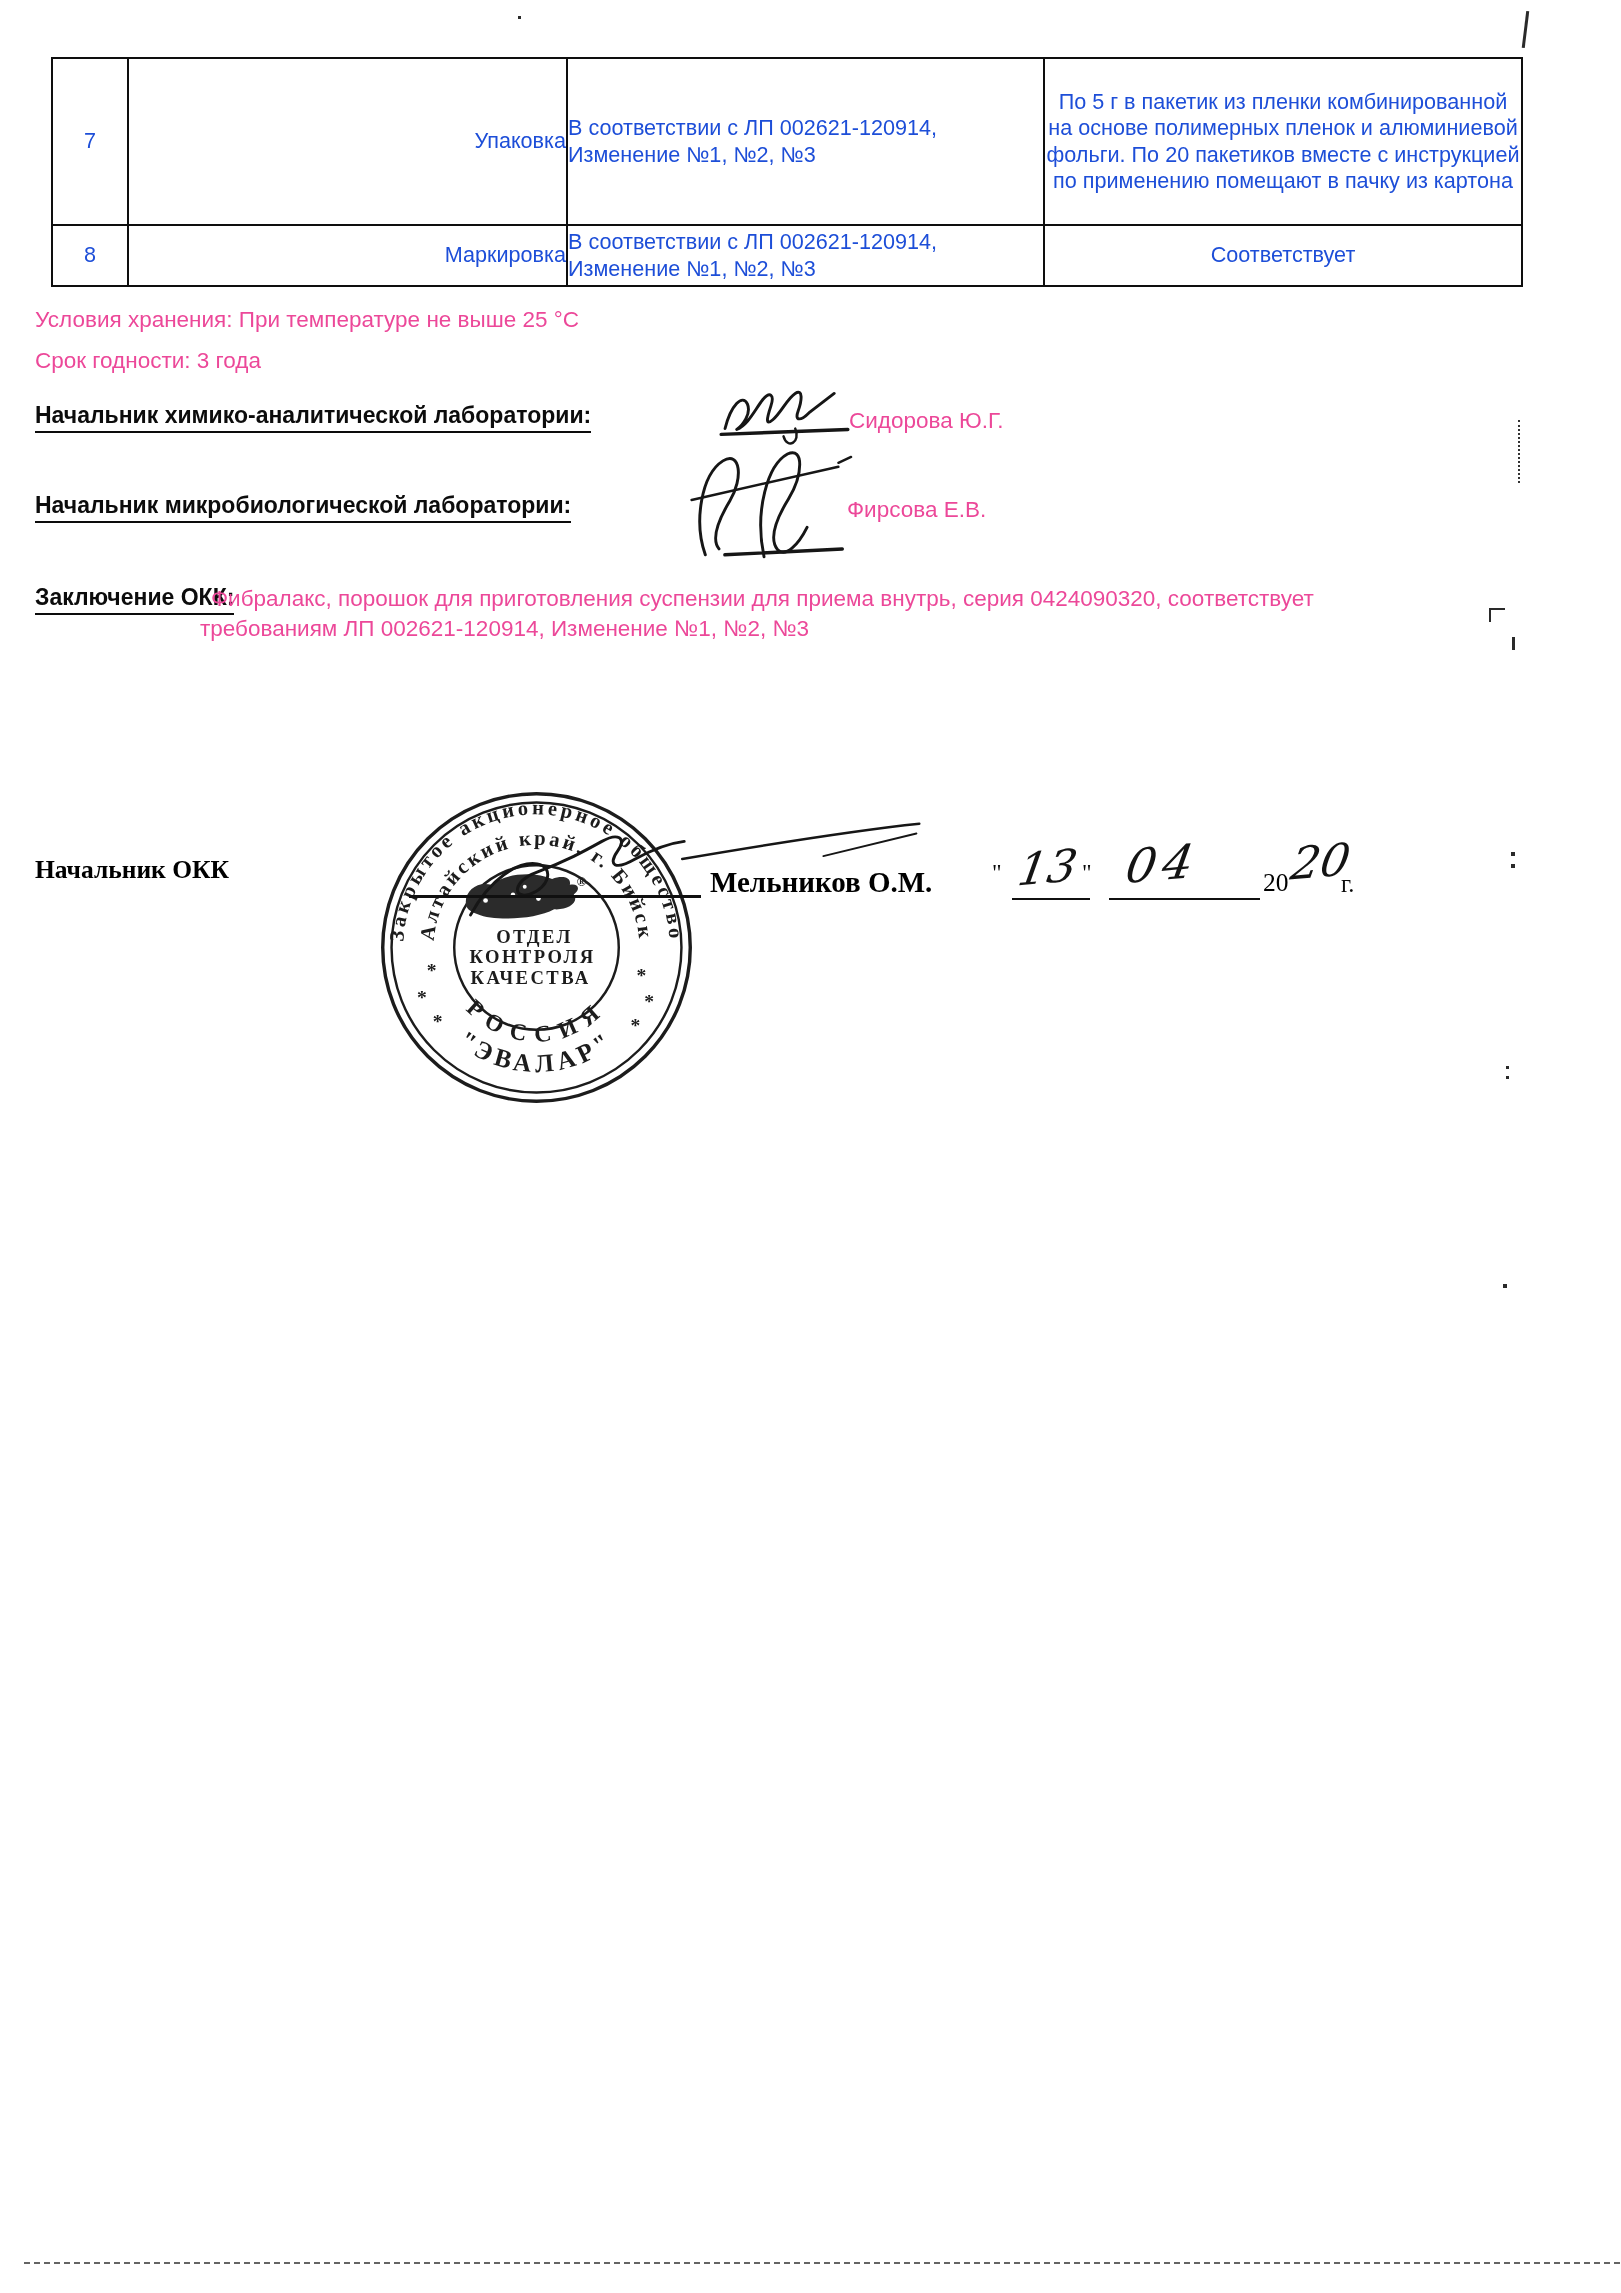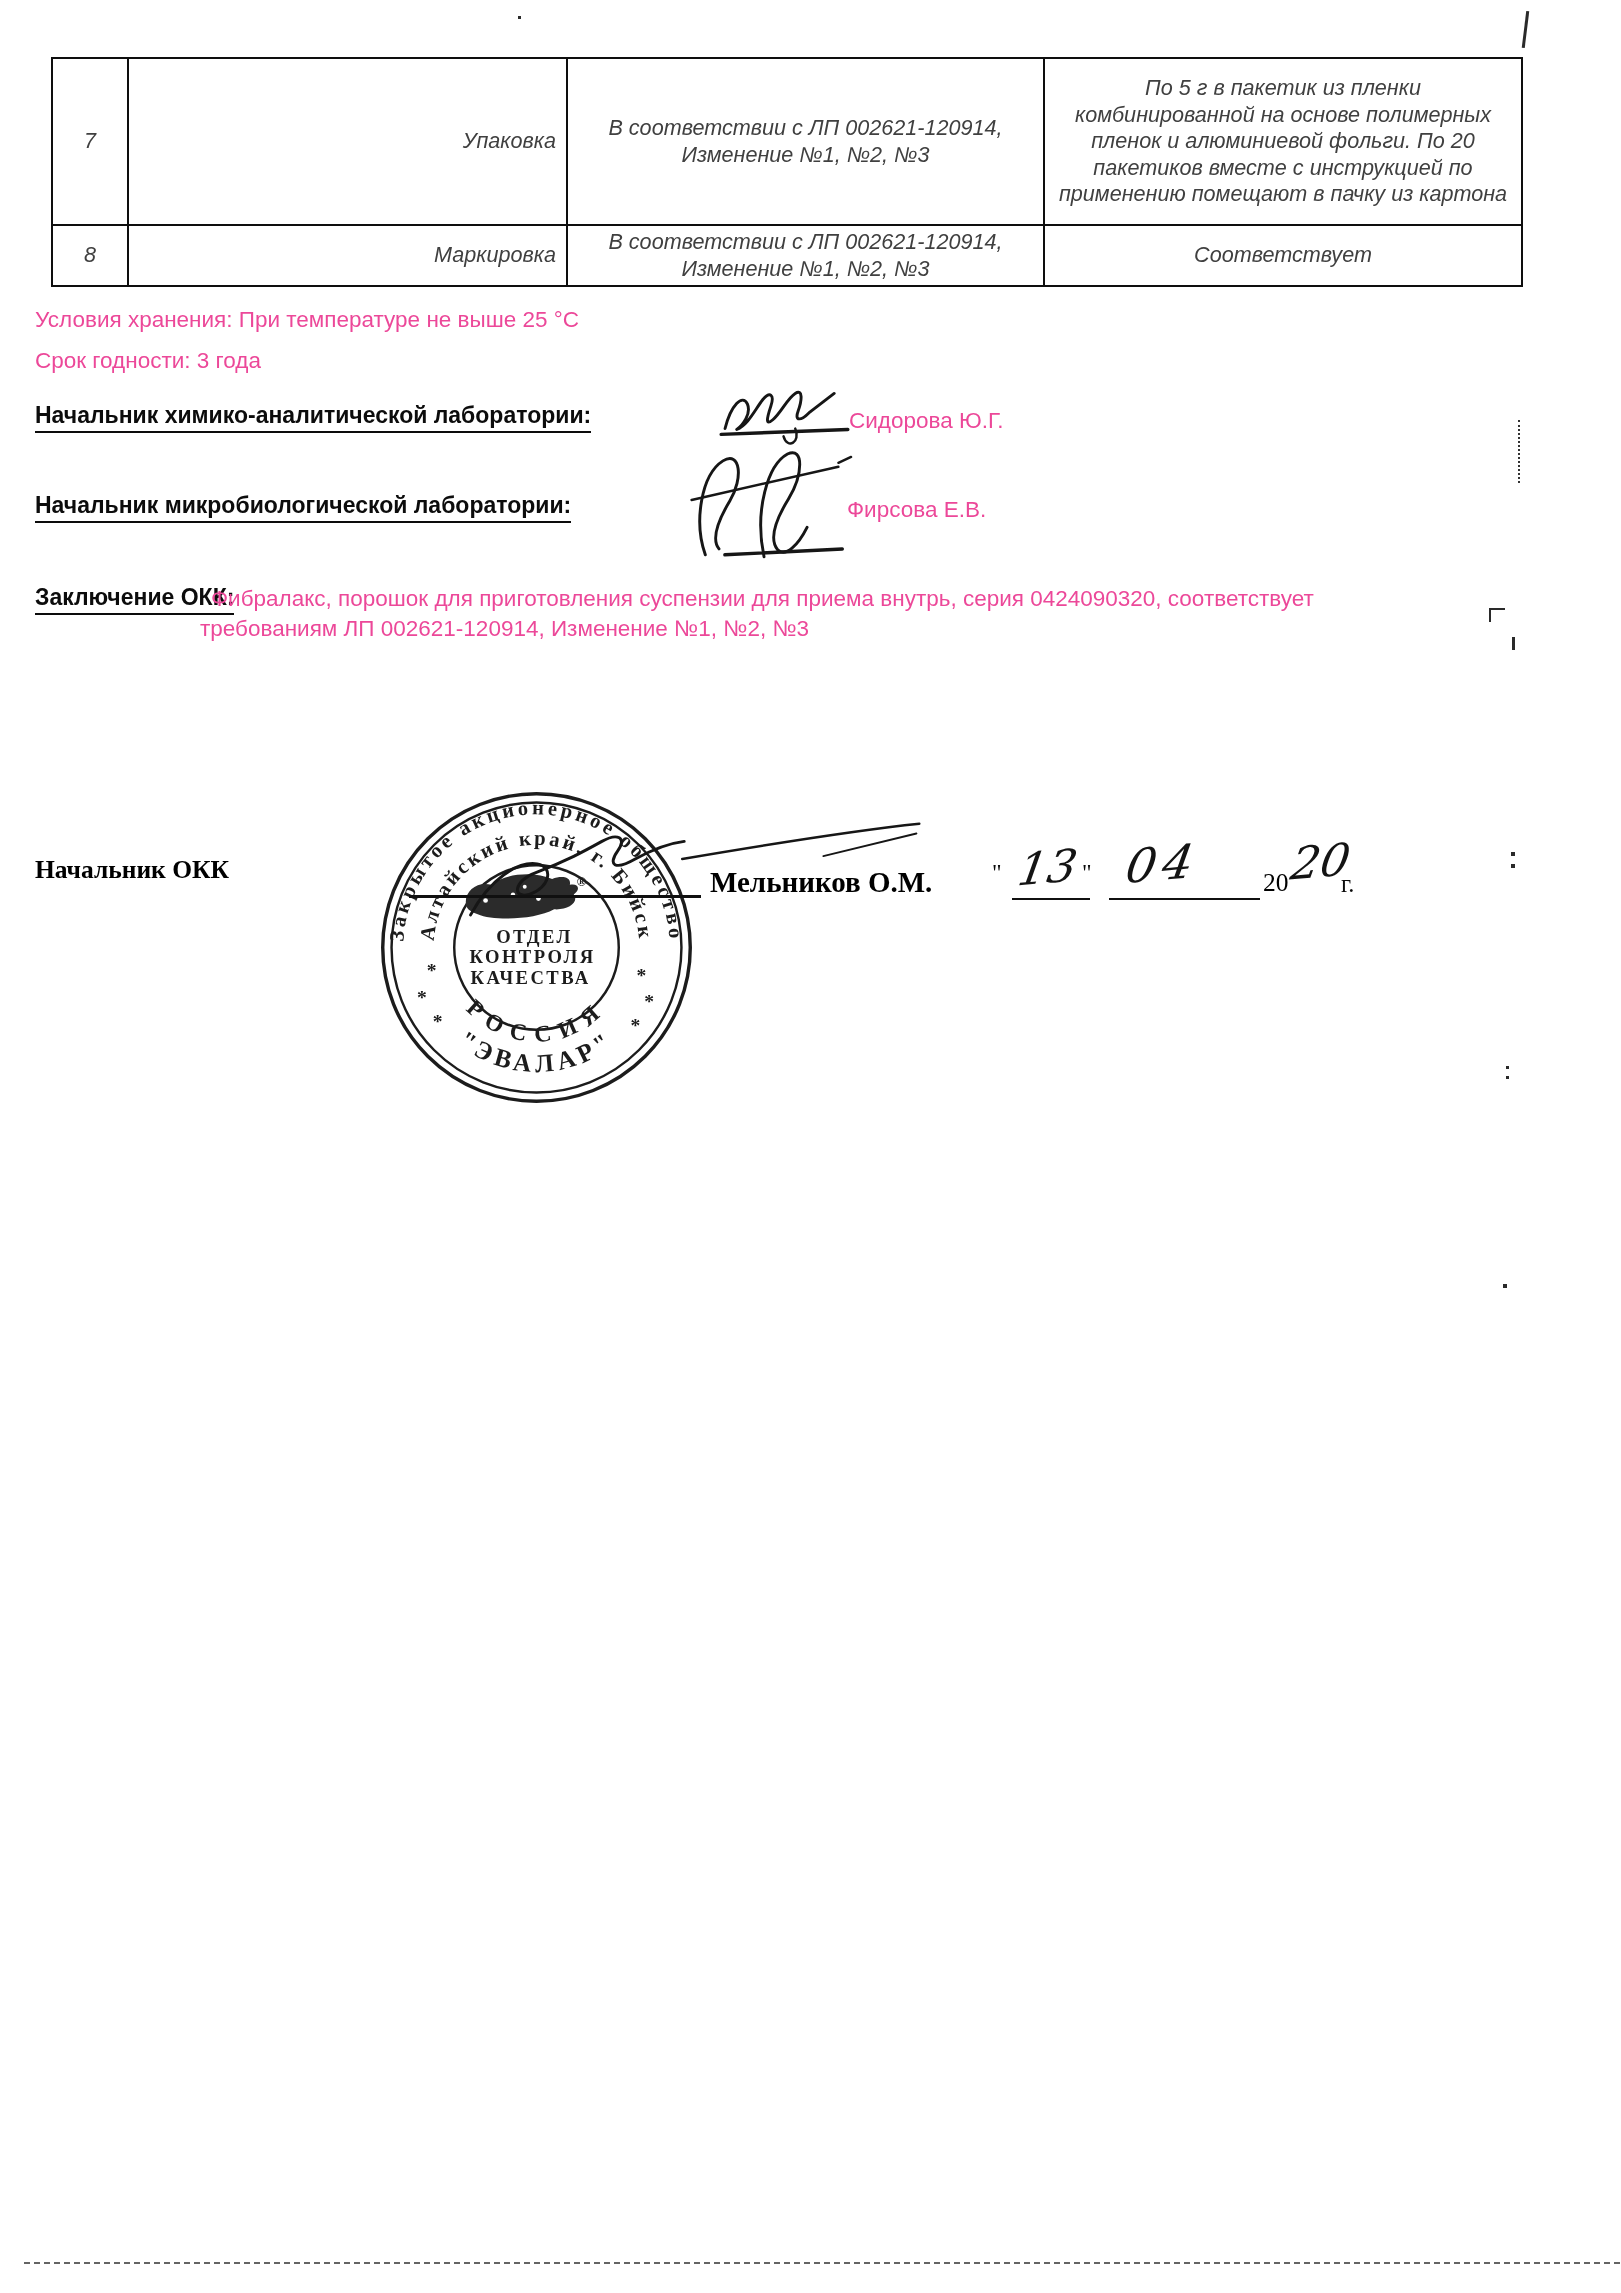--- a/index.html
+++ b/index.html
@@ -10,26 +10,26 @@
   }
   .abs{position:absolute;}
   
   table.spec{
     position:absolute;left:51px;top:57px;width:1471px;
     border-collapse:collapse;table-layout:fixed;
     border:2.9px solid #0e0e0e;
   }
   table.spec td{
     border:2.5px solid #0e0e0e;
-    font-size:21.6px;line-height:26.5px;color:#404040;
-    padding:2px 10px;vertical-align:middle;font-style:italic;
+    font-size:21.6px;line-height:26.5px;color:#1d4ed8;
+    padding:2px 0;vertical-align:middle;
   }
   td.c-num{text-align:center;}
   td.c-name{text-align:right;padding-left:9.8px;}
-  td.c-req{text-align:center;line-height:29px;}
+  td.c-req{text-align:left;line-height:29px;}
   td.c-res{text-align:center;vertical-align:top;line-height:26.5px;padding-top:2.9px;}
   td.c-res2{text-align:center;vertical-align:middle;}
   tr.r7{height:167px;}
   tr.r8{height:61px;}
   
   .t{font-size:22.5px;color:#ec4899;white-space:nowrap;}
   .lbl{
     font-size:23px;font-weight:bold;white-space:nowrap;color:#0c0c0c;
     border-bottom:2.9px solid #0c0c0c;padding-bottom:2px;display:inline-block;
   }

